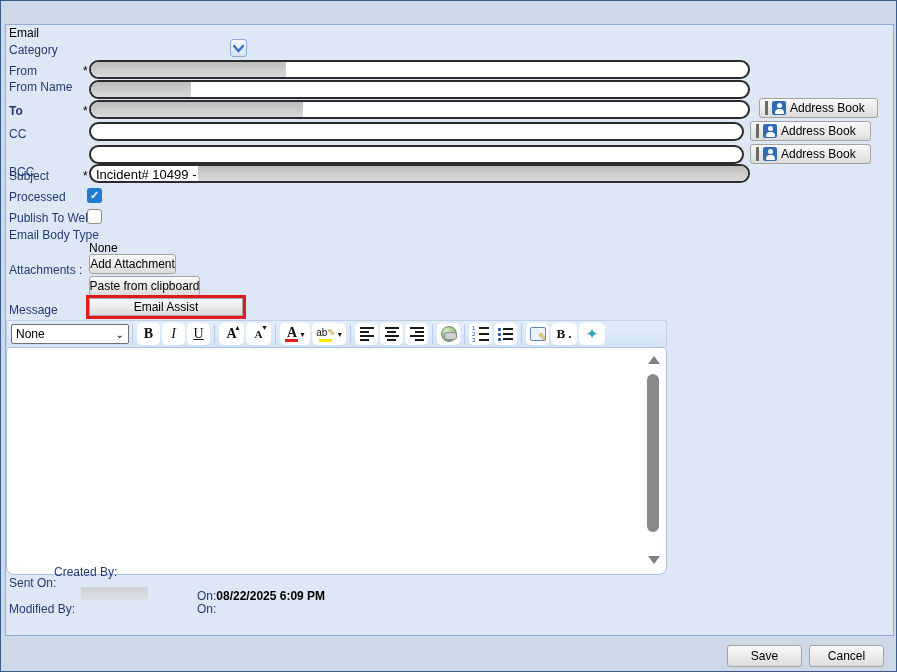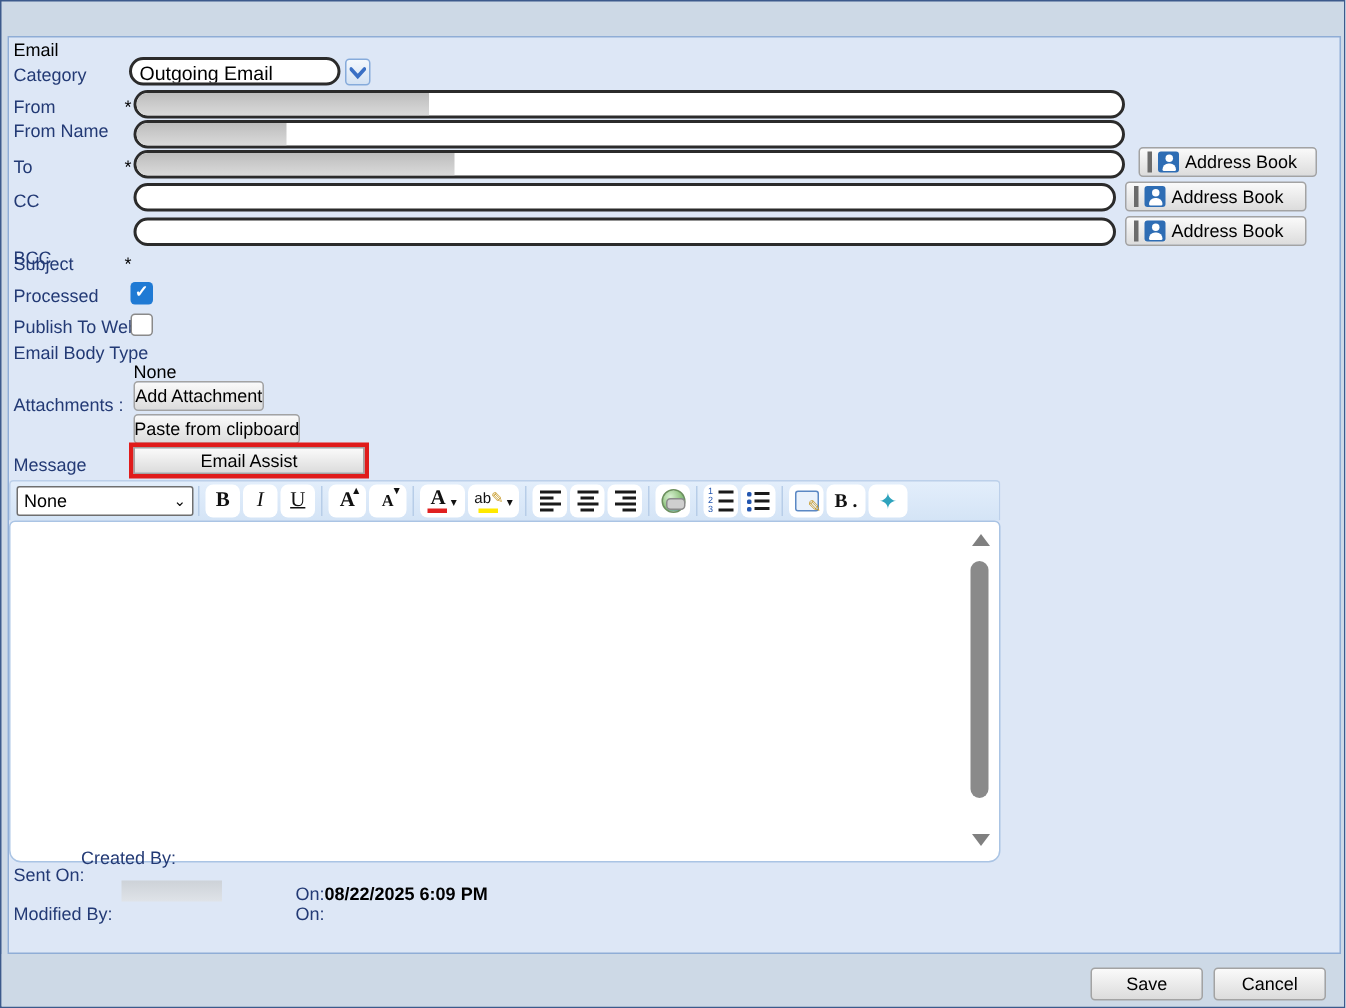--- a/index.html
+++ b/index.html
@@ -108,41 +108,38 @@
 <body>
 
 <div id="app">
 
 
   <div class="panel"></div>
 
   <span class="lbl blk" style="top:25px;">Email</span>
 
   <span class="lbl" style="top:42px;">Category</span>
-  <div class="pill" style="left:85px; top:37px; width:141px;">
-    <span class="pill-text">Outgoing Email</span>
-  </div>
   <div class="combo-btn" style="left:229px; top:38px;">
     <svg width="11" height="9" viewBox="0 0 11 9">
         <path d="M1 2 L5.5 7 L10 2" fill="none" stroke="#3a6fc4" stroke-width="2.4" stroke-linecap="round"></path>
       </svg>
   </div>
 
   <span class="lbl" style="top:63px;">From</span>
   <span class="req" style="left:82px; top:63px;">*</span>
   <div class="pill" style="left:88px; top:59px; width:661px;">
     <div class="redact redact-l" style="width:195px;"></div>
   </div>
 
   <span class="lbl" style="top:79px;">From Name</span>
   <div class="pill" style="left:88px; top:79px; width:661px;">
     <div class="redact redact-l" style="width:100px;"></div>
   </div>
 
-  <span class="lbl" style="top:103px;">To</span>
+  <span class="lbl" style="top:103px;font-weight:bold;">To</span>
   <span class="req" style="left:82px; top:103px;">*</span>
   <div class="pill" style="left:88px; top:99px; width:661px;">
     <div class="redact redact-l" style="width:212px;"></div>
   </div>
   <div class="gbtn ab-btn" style="left:758px; top:97px; width:119px; height:20px;">
     <span class="ab-bar"></span>
     <span class="ab-ico">
         <span class="person-head"></span>
         <span class="person-body"></span>
       </span>
@@ -166,20 +163,24 @@
     <span class="ab-bar"></span>
     <span class="ab-ico">
         <span class="person-head"></span>
         <span class="person-body"></span>
       </span>
     <span>Address Book</span>
   </div>
 
   <span class="lbl" style="top:168px;">Subject</span>
   <span class="req" style="left:82px; top:168px;">*</span>
+  <div class="pill" style="left:88px; top:163px; width:661px;">
+    <span class="pill-text">Incident# 10499 - </span>
+    <div class="redact redact-r" style="left:107px;"></div>
+  </div>
 
   <span class="lbl" style="top:189px;">Processed</span>
   <div class="chk chk-on" style="left:86px; top:187px;">✓</div>
 
   <span class="lbl" style="top:210px;">Publish To Web</span>
   <div class="chk chk-off" style="left:86px; top:208px;"></div>
 
   <span class="lbl" style="top:227px;">Email Body Type</span>
   <span class="lbl blk" style="left:88px; top:240px;">None</span>
 

